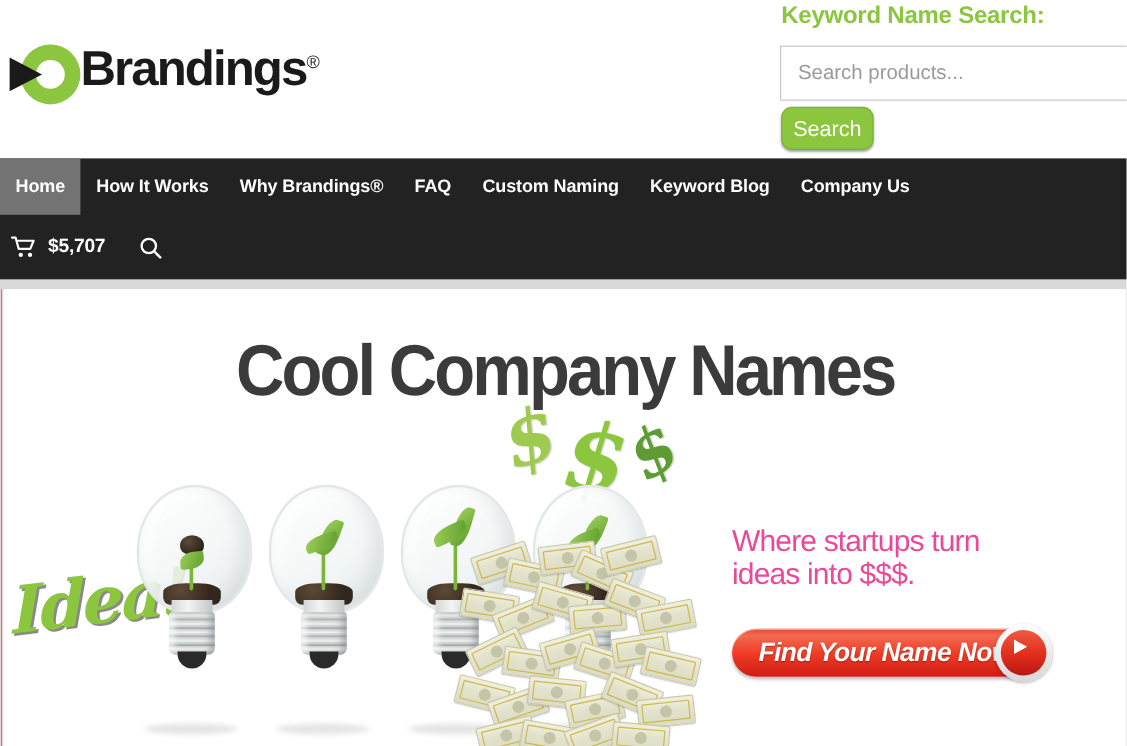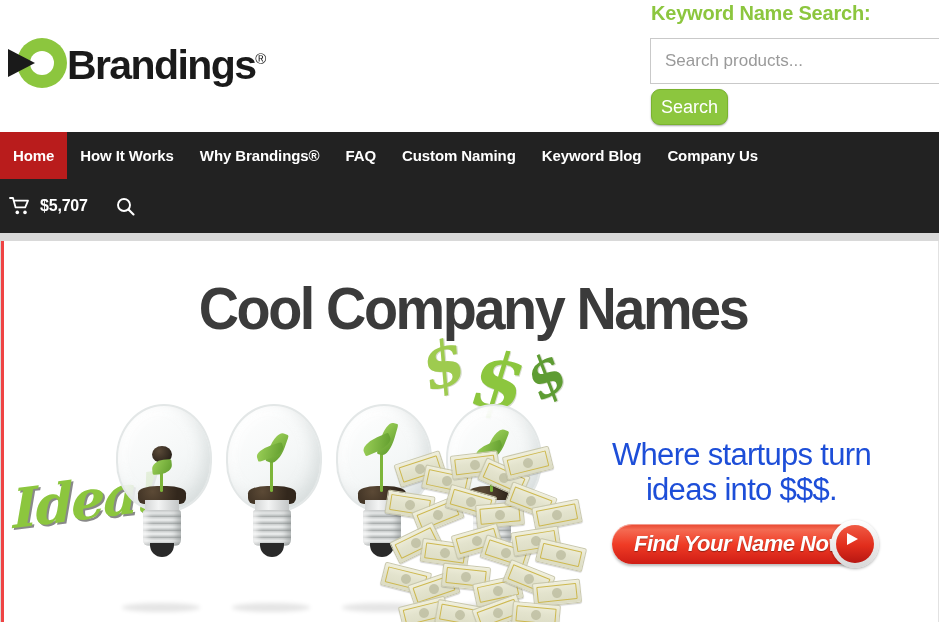--- a/index.html
+++ b/index.html
@@ -31,21 +31,21 @@
     background: #ffffff;
   }
 
   
   .logo-wrap {
     position: absolute;
     left: 8px;
     top: 36px;
     height: 56px;
     display: flex;
-    align-items: center;
+    align-items: flex-start;
   }
   .logo-mark {
     position: relative;
     width: 58px;
     height: 54px;
     flex: 0 0 auto;
   }
   .logo-ring {
     position: absolute;
     left: 9px; top: 1px;
@@ -166,21 +166,21 @@
     align-items: center;
     color: #ffffff;
     font-size: 15px;
     font-weight: bold;
     letter-spacing: -0.1px;
     padding: 0 13px;
     cursor: pointer;
     white-space: nowrap;
     height: 47px;
   }
-  .nav-item.active { background: #b91c1c; }
+  .nav-item.active { background: #737373; }
   .nav-item.fav { padding-left: 10px; }
   .fav-icon {
     display: inline-block;
     width: 20px;
     height: 16px;
     margin-right: 7px;
     position: relative;
     top: 1px;
   }
   .nav-row2 {
@@ -215,21 +215,21 @@
     width: 939px;
     height: 389px;
     background: #d9d9d9;
   }
   .content-inner {
     position: absolute;
     left: 1px; top: 241px;
     width: 938px;
     height: 381px;
     background: #ffffff;
-    border-left: 3px solid #ef4444;
+    border-left: 1px solid #ef4444;
     border-right: 1px solid #e2e2e2;
     box-sizing: border-box;
     overflow: hidden;
   }
   .hero {
     position: absolute;
     left: 0; top: 0;
     width: 938px;
     height: 381px;
     background: #ffffff;
@@ -247,25 +247,24 @@
     color: #3b3b3b;
     letter-spacing: -2.6px;
     transform: scaleX(0.93);
     white-space: nowrap;
   }
   .hero-sub {
     position: absolute;
     left: 608px;
     top: 196px;
     font-family: "Liberation Sans", sans-serif;
-    font-size: 31px;
-    color: #1d4ed8;
+    font-size: 25px;
+    color: #ec4899;
     line-height: 1.13;
     letter-spacing: -0.7px;
-    text-align: center;
   }
   .cta {
     position: absolute;
     left: 608px;
     top: 283px;
     width: 263px;
     height: 40px;
     border-radius: 21px;
     background: linear-gradient(to bottom,#e8462f 0%, #f46a52 14%, #ef3b25 52%, #cf1d15 100%);
     box-shadow: 0 2px 3px rgba(0,0,0,.28), inset 0 1px 0 rgba(255,255,255,.45);

